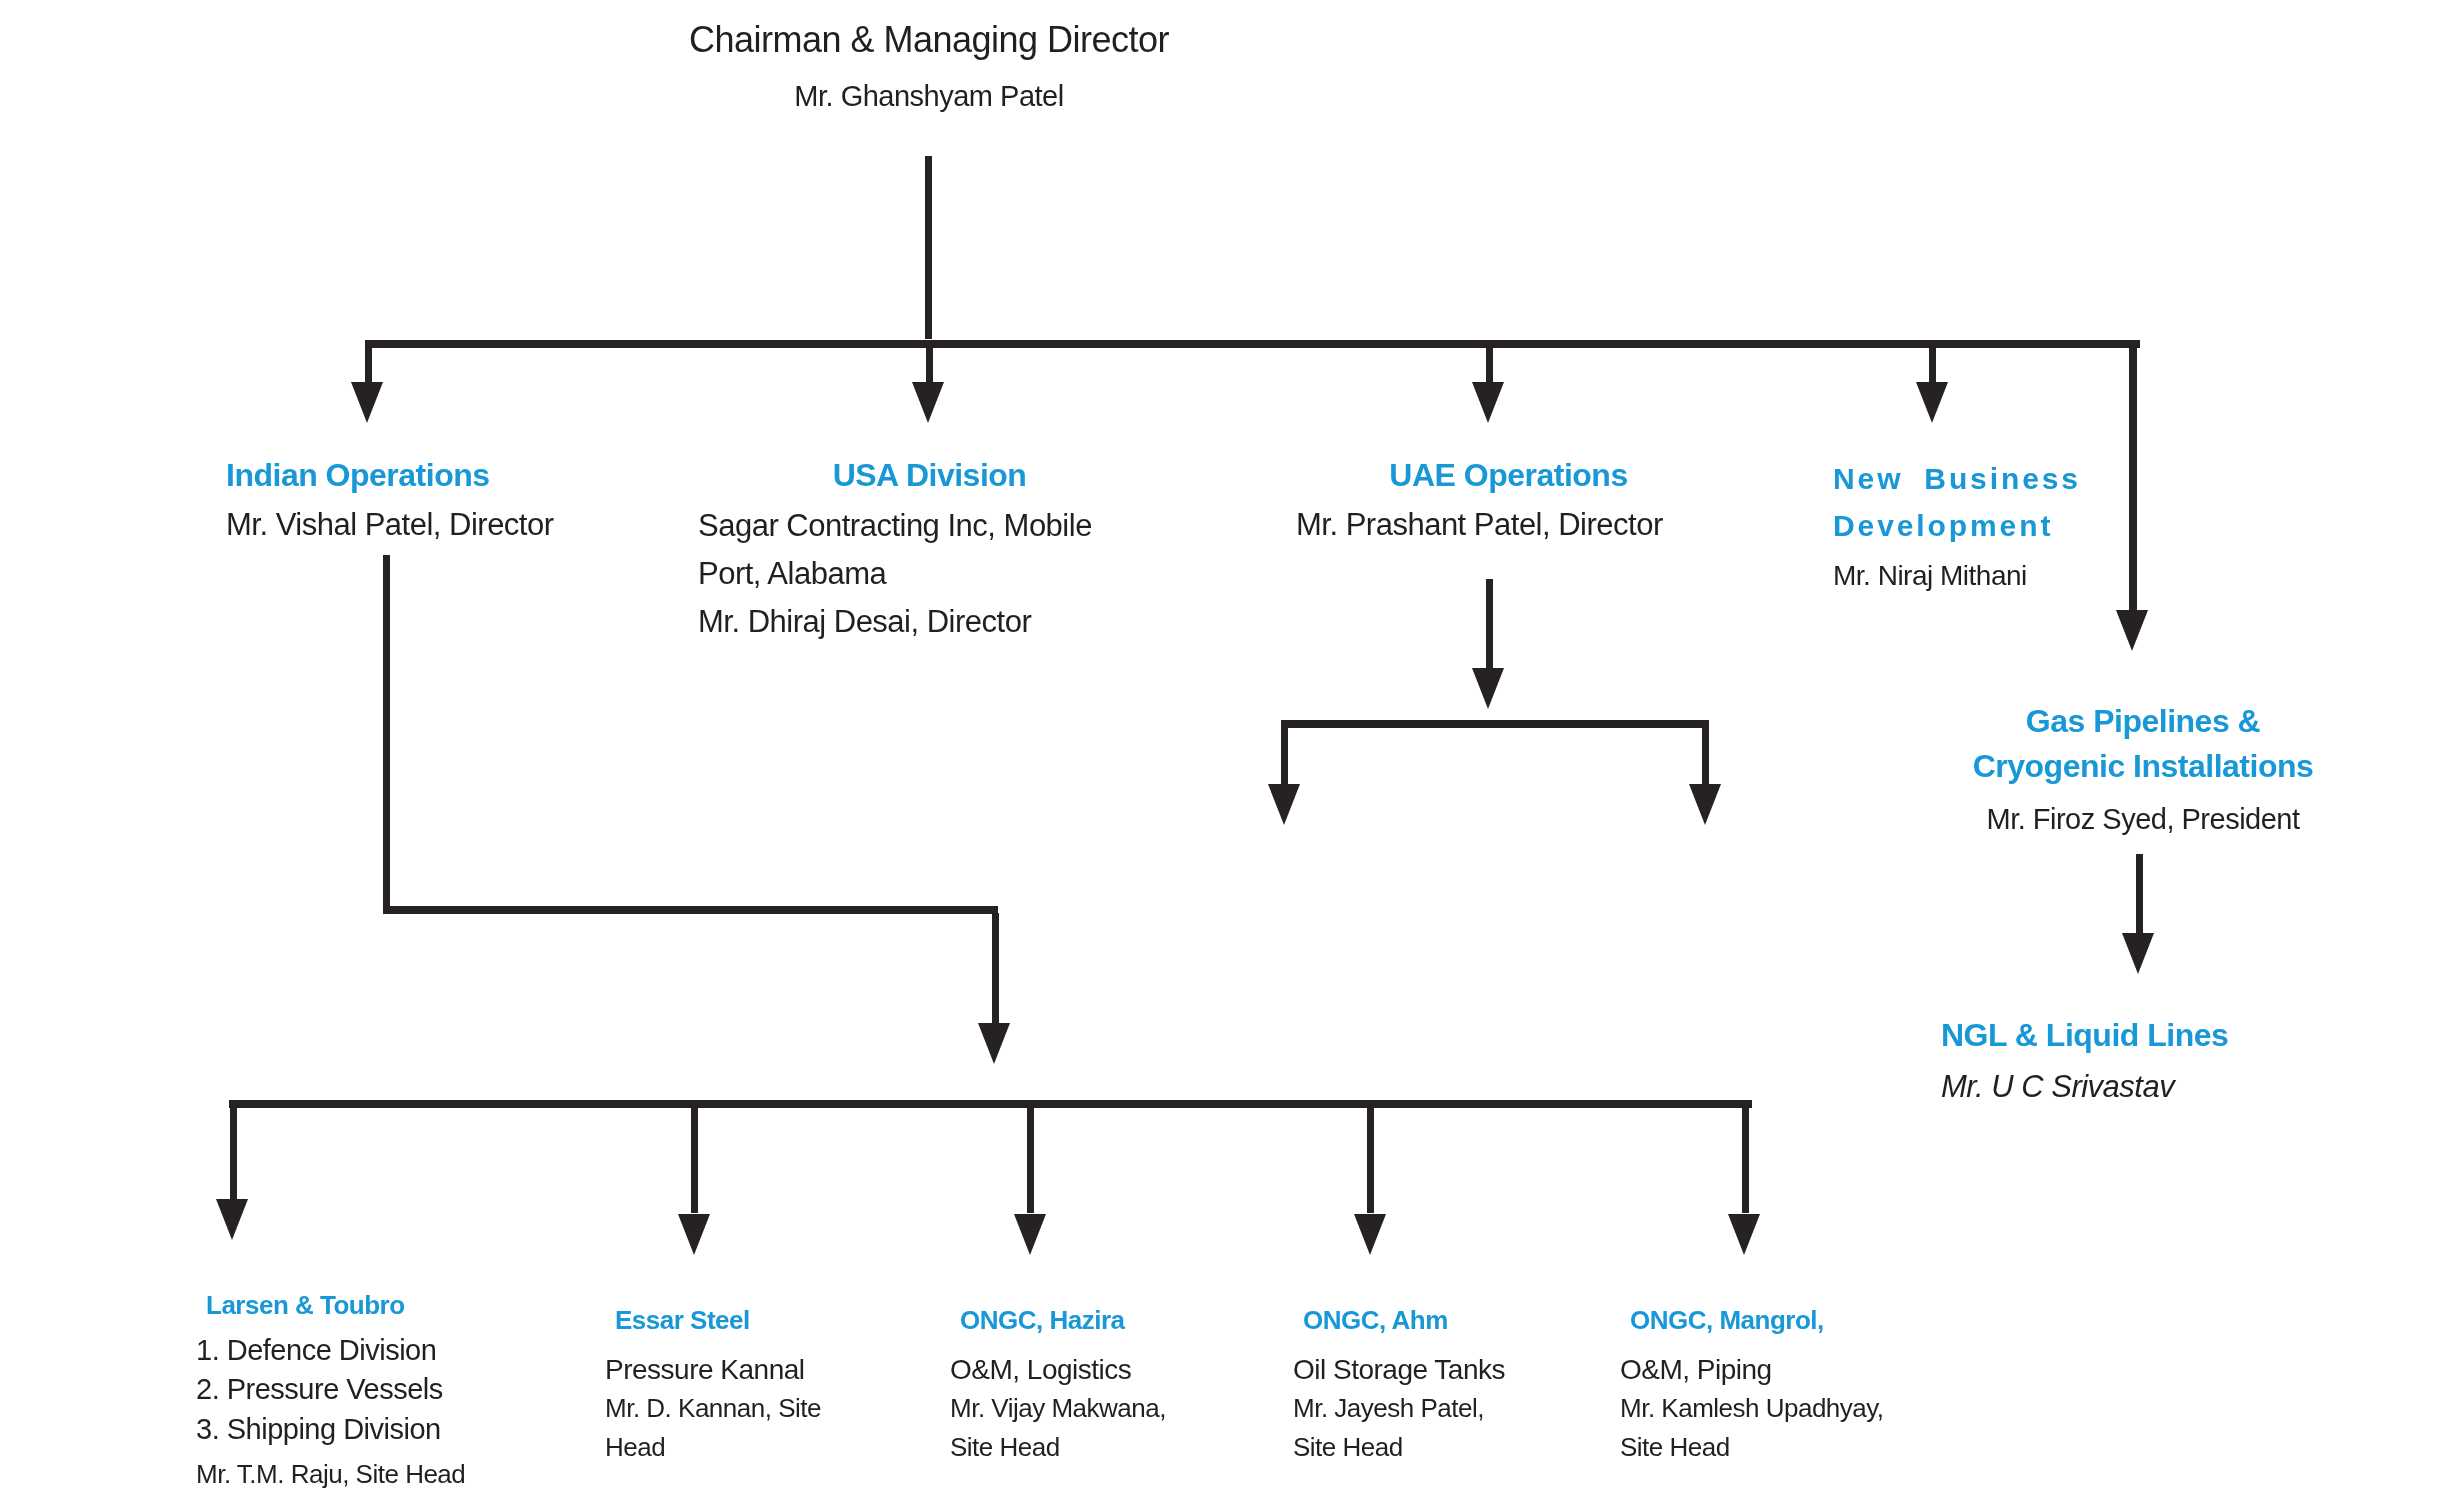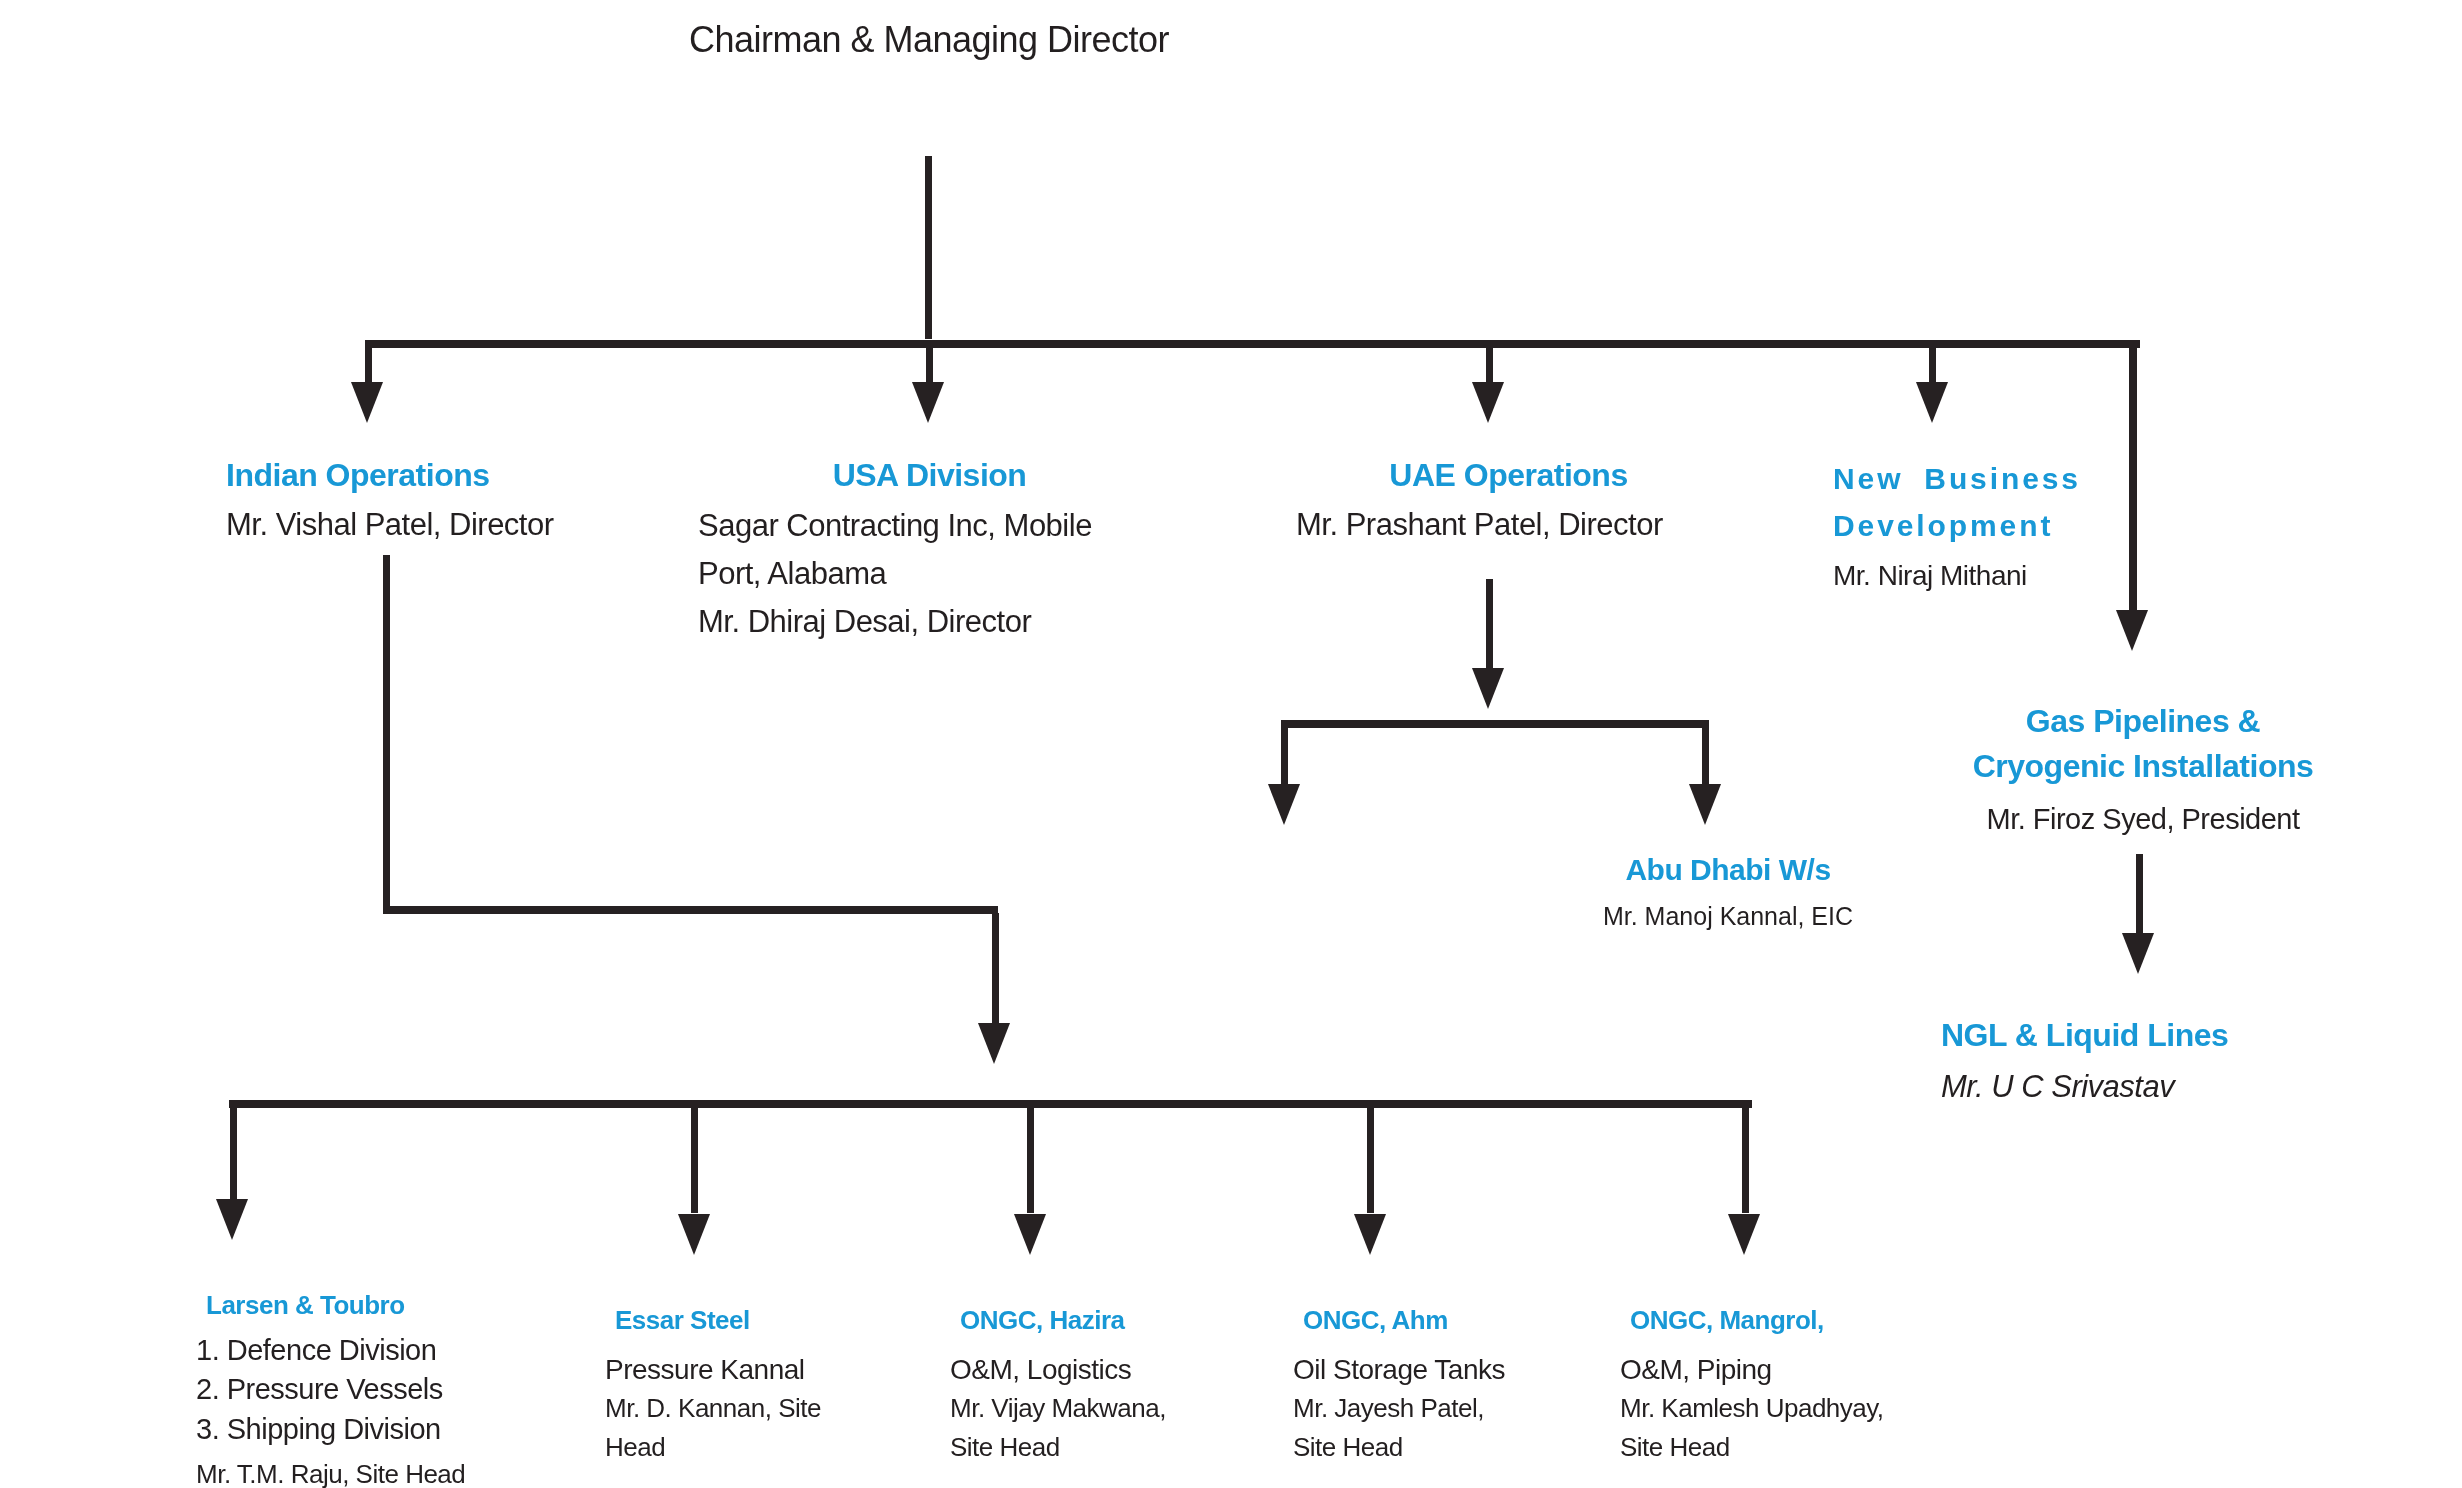--- a/index.html
+++ b/index.html
@@ -105,20 +105,21 @@
   <div class="vline" style="left:1367px;top:1107px;width:6.8px;height:106px;"></div>
   <div class="arrowhead" style="left:1354px;top:1214px;"></div>
   <div class="vline" style="left:1742px;top:1107px;width:6.8px;height:106px;"></div>
   <div class="arrowhead" style="left:1728px;top:1214px;"></div>
 
   <div class="vline" style="left:2136px;top:854px;width:6.8px;height:79px;"></div>
   <div class="arrowhead" style="left:2122px;top:933px;"></div>
 
   <div class="node t-center" style="left:589px;top:7.7px;width:680px;">
     <div class="body-line sz-root-sub">Chairman &amp; Managing Director</div>
+    <div class="body-line sz-root-person">Mr. Ghanshyam Patel</div>
   </div>
 
   <div class="node" style="left:226px;top:456px;">
     <div class="title sz-l2-title">Indian Operations</div>
     <div class="body-line sz-l2-body">Mr. Vishal Patel, Director</div>
   </div>
 
   <div class="node" style="left:698px;top:456px;width:463px;">
     <div class="title sz-l2-title t-center">USA Division</div>
     <div class="body-line sz-l2-para" style="margin-top:7.7px;">Sagar Contracting Inc, Mobile</div>
@@ -137,24 +138,20 @@
     <div class="body-line sz-nbd-person">Mr. Niraj Mithani</div>
   </div>
 
   <div class="node t-center" style="left:1921px;top:699px;width:444px;">
     <div class="title gas-title">Gas Pipelines &amp;</div>
     <div class="title gas-title">Cryogenic Installations</div>
     <div class="body-line sz-gas-person">Mr. Firoz Syed, President</div>
   </div>
 
 
-  <div class="node t-center" style="left:1588px;top:852px;width:280px;">
-    <div class="title sz-sub-title">Abu Dhabi W/s</div>
-    <div class="body-line sz-sub-person">Mr. Manoj Kannal, EIC</div>
-  </div>
 
   <div class="node" style="left:1941px;top:1016px;">
     <div class="title sz-ngl-title">NGL &amp; Liquid Lines</div>
     <div class="body-line sz-ngl-person">Mr. U C Srivastav</div>
   </div>
 
   <div class="node" style="left:196px;top:1290px;">
     <div class="title sz-b-title">Larsen &amp; Toubro</div>
     <div class="sz-b-items">
       <div class="body-line sz-b-item">1. Defence Division</div>

